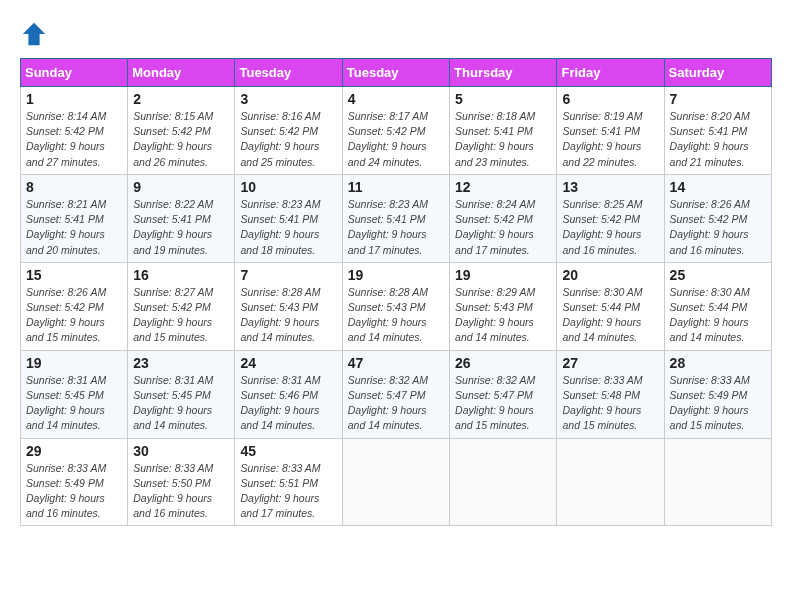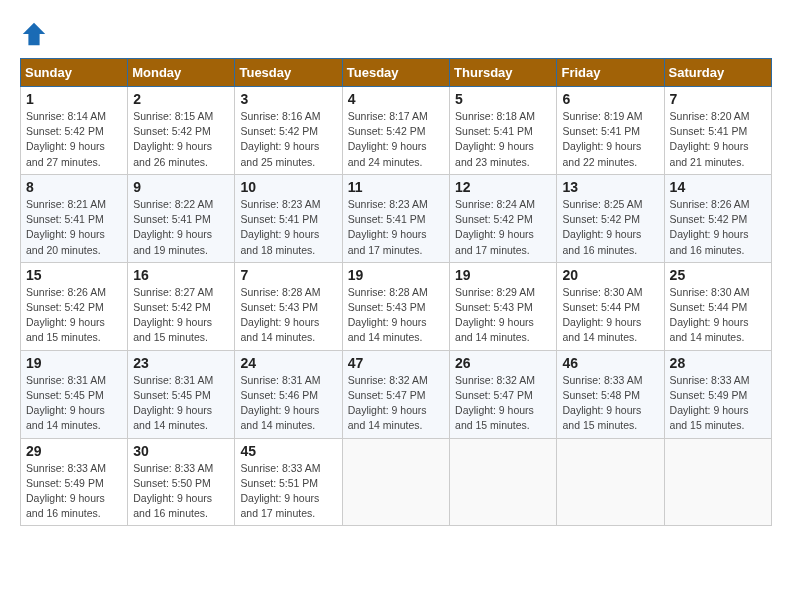--- a/index.html
+++ b/index.html
@@ -45,21 +45,21 @@
     .location-title {
       font-size: 15px;
       color: #555;
     }
     .calendar {
       width: 100%;
       border-collapse: collapse;
       font-size: 11px;
     }
     .calendar th {
-      background-color: #a16207;
+      background-color: #d946ef;
       color: white;
       padding: 6px 4px;
       text-align: left;
       font-size: 13px;
       font-weight: bold;
       border: 1px solid #2d6aa0;
     }
     .calendar td {
       border: 1px solid #ccc;
       vertical-align: top;
@@ -75,20 +75,21 @@
       font-size: 14px;
       font-weight: bold;
       color: #222;
       display: block;
       margin-bottom: 2px;
     }
     .day-info {
       color: #444;
       font-size: 10.5px;
       line-height: 1.45;
+      font-style: italic;
     }
     .empty-cell {
       background: #f9f9f9 !important;
     }
   </style>
 </head>
 <body>
 
 <div class="header">
   <div class="logo">
@@ -224,21 +225,21 @@
         </td>
         <td>
           <span class="day-number">47</span>
           <div class="day-info">Sunrise: 8:32 AM<br>Sunset: 5:47 PM<br>Daylight: 9 hours and 14 minutes.</div>
         </td>
         <td>
           <span class="day-number">26</span>
           <div class="day-info">Sunrise: 8:32 AM<br>Sunset: 5:47 PM<br>Daylight: 9 hours and 15 minutes.</div>
         </td>
         <td>
-          <span class="day-number">46</span>
+          <span class="day-number">27</span>
           <div class="day-info">Sunrise: 8:33 AM<br>Sunset: 5:48 PM<br>Daylight: 9 hours and 15 minutes.</div>
         </td>
         <td>
           <span class="day-number">28</span>
           <div class="day-info">Sunrise: 8:33 AM<br>Sunset: 5:49 PM<br>Daylight: 9 hours and 15 minutes.</div>
         </td>
       </tr>
       <tr>
         <td>
           <span class="day-number">29</span>

